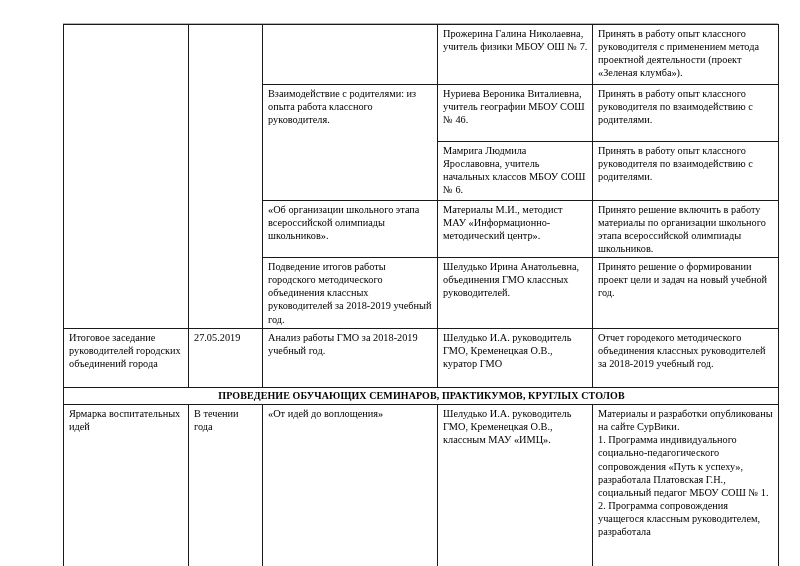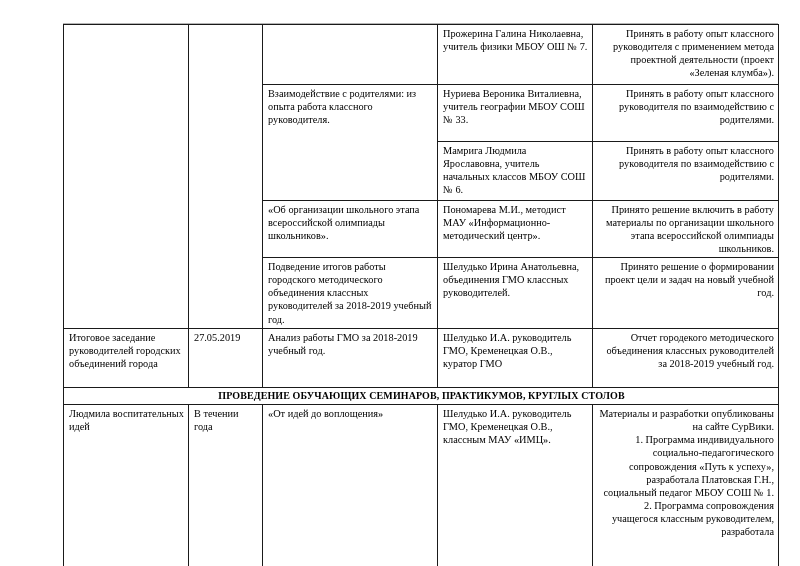--- a/index.html
+++ b/index.html
@@ -37,21 +37,21 @@
     vertical-align: top;
     padding: 2px 4px 2px 5px;
     word-wrap: break-word;
     overflow-wrap: break-word;
     hyphens: none;
   }
   td.c1 { width: 125px; }
   td.c2 { width: 74px; }
   td.c3 { width: 175px; }
   td.c4 { width: 155px; }
-  td.c5 { width: 186px; text-align: right; }
+  td.c5 { width: 186px; }
 
   .section-head {
     text-align: center;
     font-weight: bold;
     font-size: 10px;
     letter-spacing: 0.1px;
     padding-top: 4px;
     padding-bottom: 4px;
     vertical-align: middle;
   }
@@ -101,42 +101,42 @@
         <td class="c5" style="height:55px">
             <span class="cell-text">Принять в работу опыт классного руководителя с применением метода проектной деятельности (проект «Зеленая клумба»).</span>
           </td>
       </tr>
 
       <tr>
         <td class="c3" rowspan="2" style="height:52px">
             <span class="cell-text">Взаимодействие с родителями: из опыта работа классного руководителя.</span>
           </td>
         <td class="c4" style="height:52px">
-            <span class="cell-text">Нуриева Вероника Витaлиевна, учитель географии МБОУ СОШ № 33.</span>
+            <span class="cell-text">Нуриева Вероника Витaлиевна, учитель географии МБОУ СОШ № 46.</span>
           </td>
         <td class="c5" style="height:52px">
             <span class="cell-text">Принять в работу опыт классного руководителя по взаимодействию с родителями.</span>
           </td>
       </tr>
 
       <tr>
         <td class="c4" style="height:54px">
             <span class="cell-text">Мамрига Людмила Ярославовна, учитель начальных классов МБОУ СОШ № 6.</span>
           </td>
         <td class="c5" style="height:54px">
             <span class="cell-text">Принять в работу опыт классного руководителя по взаимодействию с родителями.</span>
           </td>
       </tr>
 
       <tr>
         <td class="c3" style="height:51px">
             <span class="cell-text">«Об организации школьного этапа всероссийской олимпиады школьников».</span>
           </td>
         <td class="c4" style="height:51px">
-            <span class="cell-text">Пономарева М.И., методист МАУ «Информационно-методический центр».</span>
+            <span class="cell-text">Материалы М.И., методист МАУ «Информационно-методический центр».</span>
           </td>
         <td class="c5" style="height:51px">
             <span class="cell-text">Принято решение включить в работу материалы по организации школьного этапа всероссийской олимпиады школьников.</span>
           </td>
       </tr>
 
       <tr>
         <td class="c3" style="height:65px">
             <span class="cell-text">Подведение итогов работы городского методического объединения классных руководителей за 2018-2019 учебный год.</span>
           </td>
@@ -167,21 +167,21 @@
       </tr>
 
       <tr>
         <td class="section-head" colspan="5">
             <span class="cell-text">ПРОВЕДЕНИЕ ОБУЧАЮЩИХ СЕМИНАРОВ, ПРАКТИКУМОВ, КРУГЛЫХ СТОЛОВ</span>
           </td>
       </tr>
 
       <tr>
         <td class="c1" style="height:159px">
-            <span class="cell-text">Людмила воспитательных идей</span>
+            <span class="cell-text">Ярмарка воспитательных идей</span>
           </td>
         <td class="c2" style="height:159px">
             <span class="cell-text">В течении года</span>
           </td>
         <td class="c3" style="height:159px">
             <span class="cell-text">«От идей до воплощения»</span>
           </td>
         <td class="c4" style="height:159px">
             <span class="cell-text">Шелудько И.А. руководитель ГМО, Кременецкая О.В., классным МАУ «ИМЦ».</span>
           </td>

